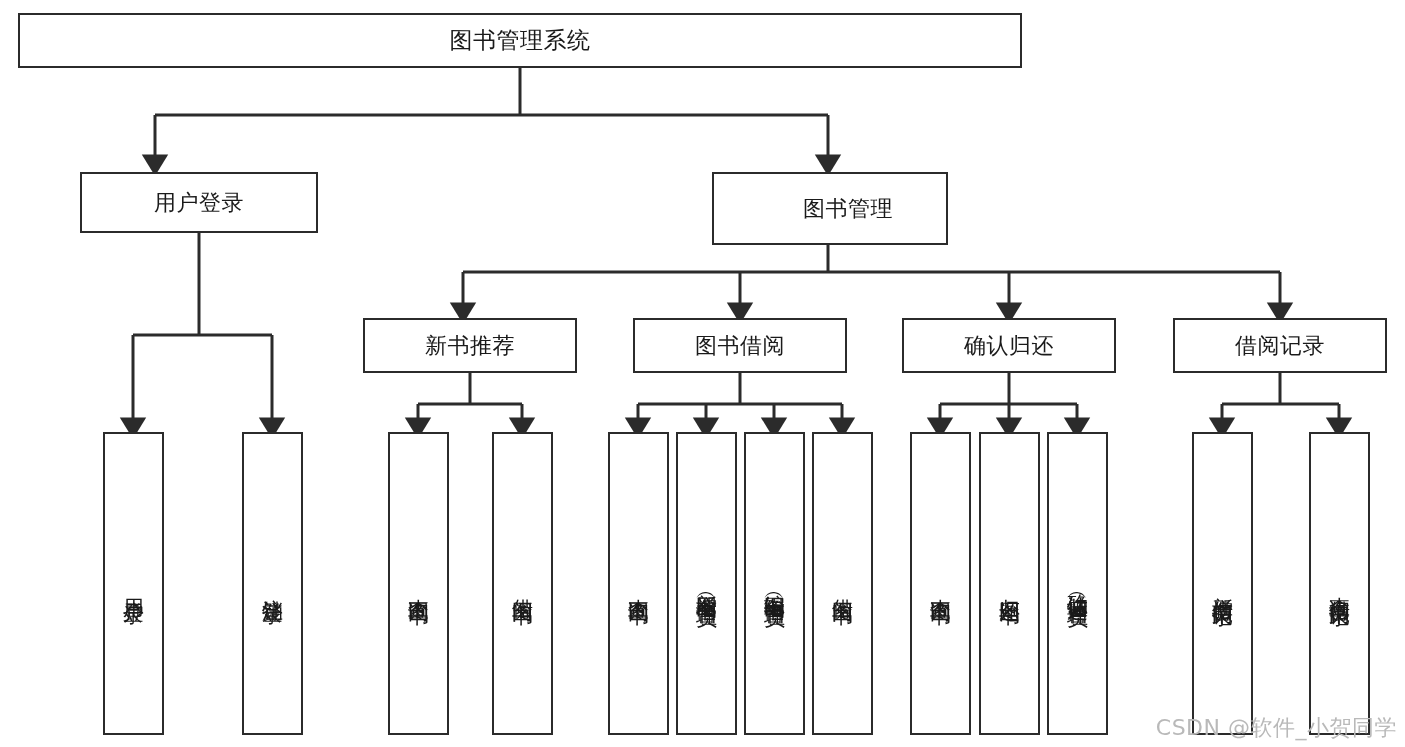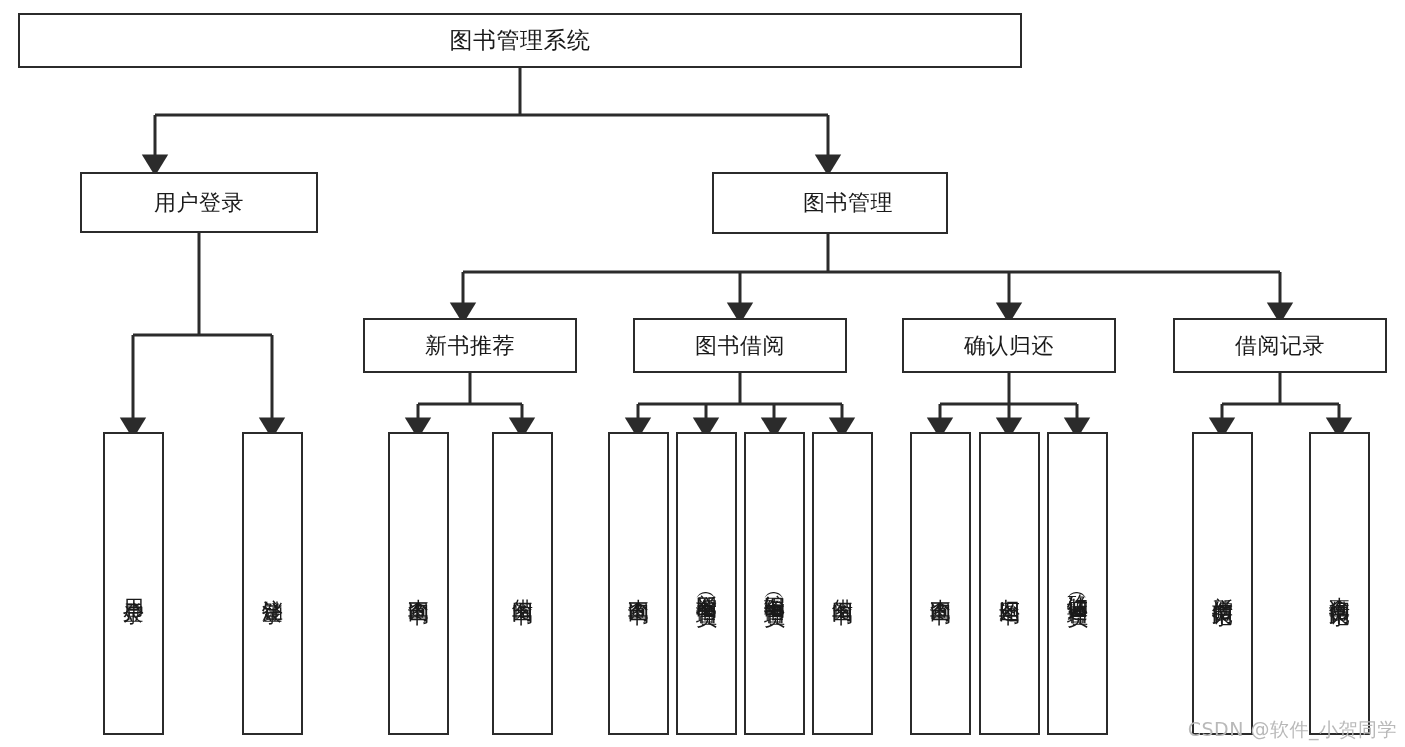--- a/index.html
+++ b/index.html
@@ -57,21 +57,21 @@
     display: block;
     white-space: nowrap;
   }
   .node.root {
     font-size: 23px;
   }
   .watermark {
     position: absolute;
     right: 8px;
     bottom: 4px;
-    font-size: 19px;
+    font-size: 22px;
     color: #b9b9b9;
     letter-spacing: 0.5px;
     white-space: nowrap;
     user-select: none;
   }
 </style>
 </head>
 <body>
 
 <div id="diagram-root">
@@ -127,21 +127,21 @@
   </svg>
 
   <div class="node horizontal root" style="left:18px; top:13px; width:1004px; height:55px;">
     <span>图书管理系统</span>
   </div>
 
   <div class="node horizontal" style="left:80px; top:172px; width:238px; height:61px;">
     <span>用户登录</span>
   </div>
 
-  <div class="node horizontal" style="left:712px; top:172px; width:236px; height:62px;padding-left:36px;">
+  <div class="node horizontal" style="left:712px; top:172px; width:236px; height:73px;padding-left:36px;">
     <span>图书管理</span>
   </div>
 
   <div class="node horizontal" style="left:633px; top:318px; width:214px; height:55px;">
     <span>图书借阅</span>
   </div>
 
   <div class="node horizontal" style="left:363px; top:318px; width:214px; height:55px;">
     <span>新书推荐</span>
   </div>

